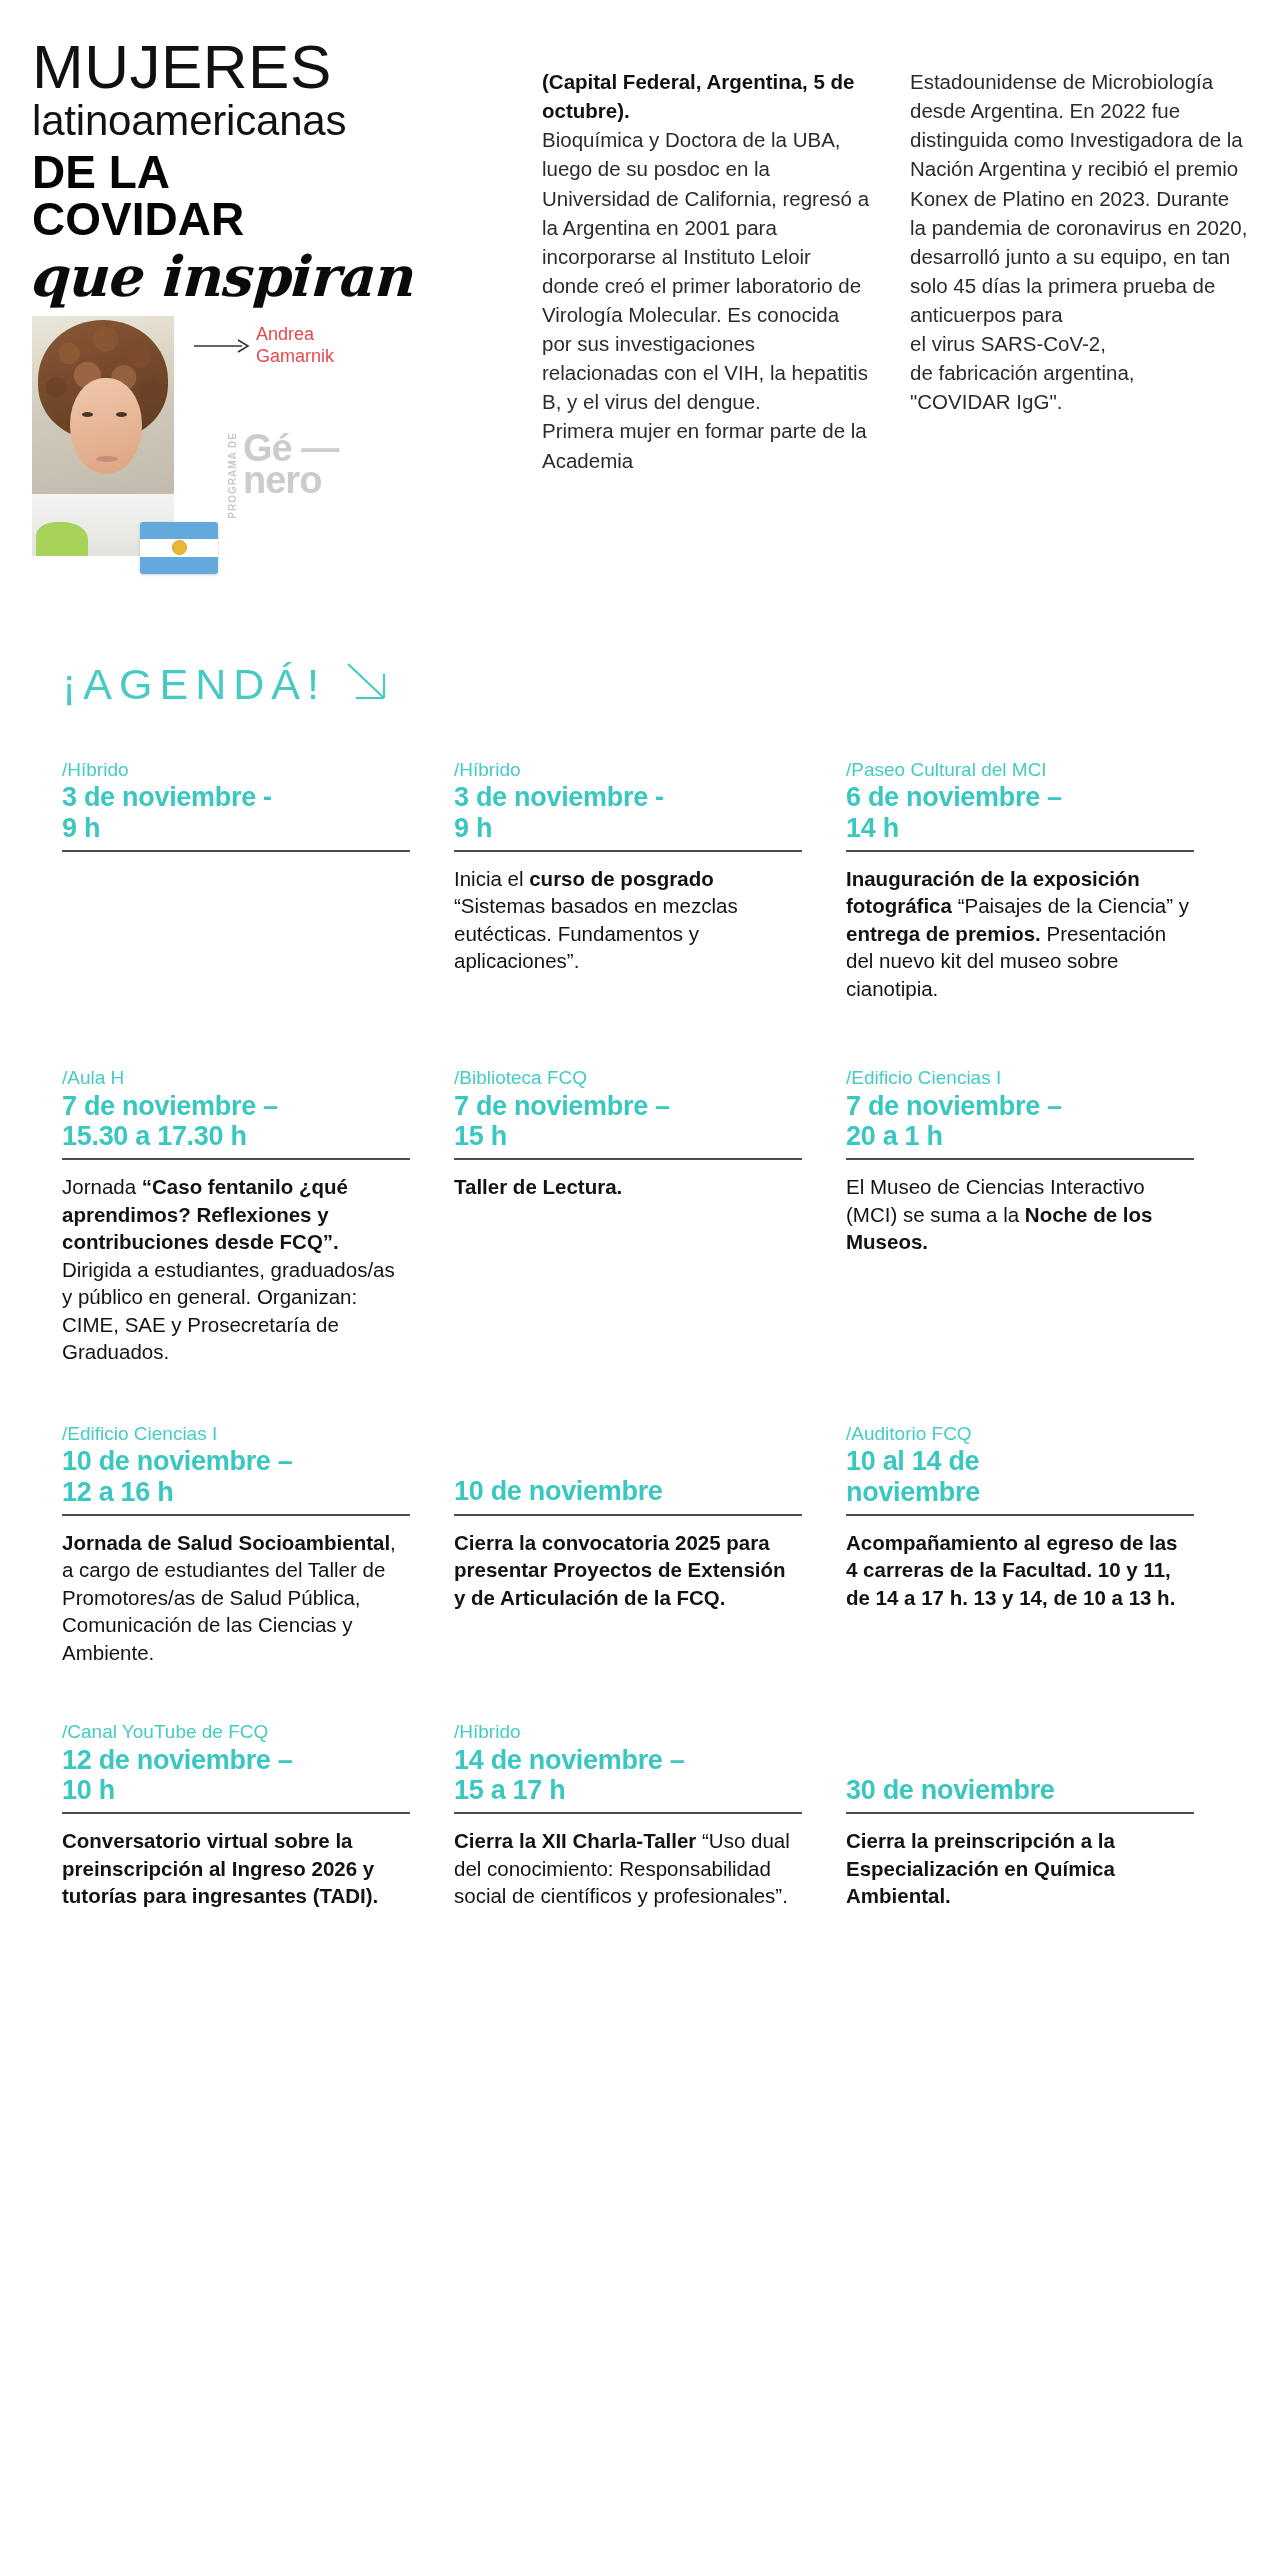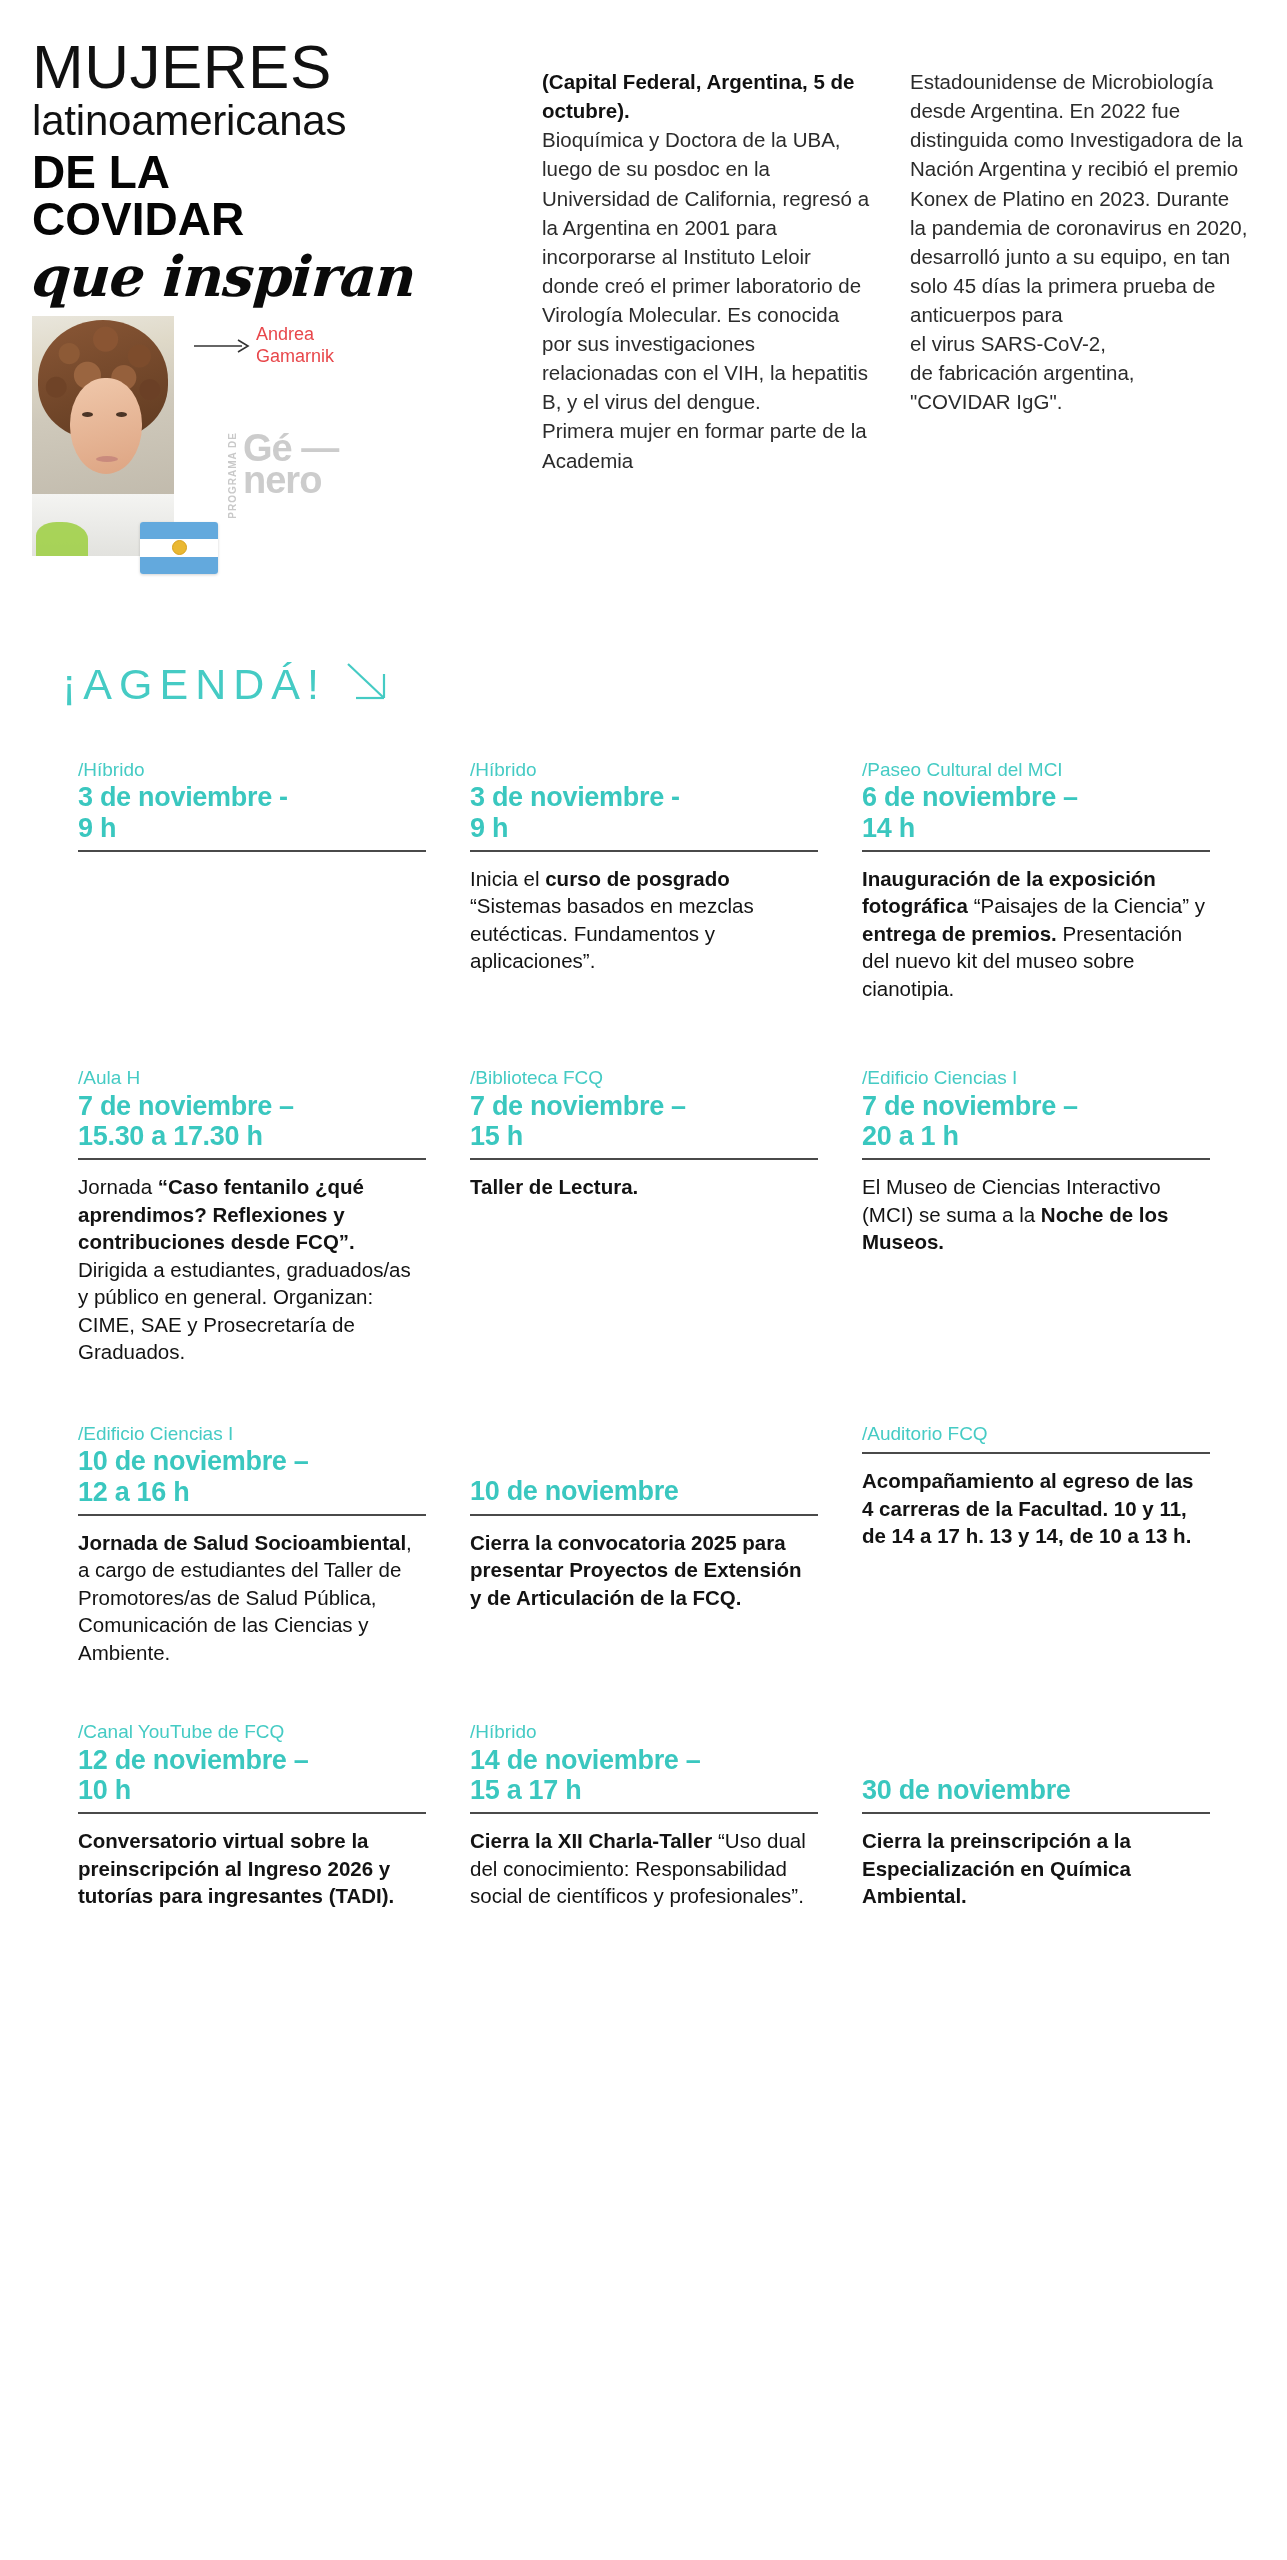--- a/index.html
+++ b/index.html
@@ -223,21 +223,21 @@
   .agenda-title {
     color: #45cbc4;
     font-size: 43px;
     font-weight: 400;
     letter-spacing: 7px;
     line-height: 1;
   }
   .agenda-arrow { margin-left: 18px; }
 
   .agenda-grid {
-    margin: 48px 0 0 16px;
+    margin: 48px 0 0 0;
     padding: 0 16px 60px 40px;
     display: grid;
     grid-template-columns: 392px 392px 392px;
     column-gap: 0px;
   }
 
   .card { padding: 0 22px 0 22px; }
 
   .card-place {
     color: #45cbc4;
@@ -397,20 +397,22 @@
       <div class="card-body"><b>Jornada de Salud Socioambiental</b>, a cargo de estudiantes del Taller de Promotores/as de Salud Pública, Comunicación de las Ciencias y Ambiente.</div>
     </div>
     <div class="card row-gap-3" style="padding-top: 30px;">
       <div class="card-place" style="visibility: hidden;">&nbsp;</div>
       <div class="card-date">10 de noviembre</div>
       <div class="card-rule"></div>
       <div class="card-body"><b>Cierra la convocatoria 2025 para presentar Proyectos de Extensión y de Articulación de la FCQ.</b></div>
     </div>
     <div class="card row-gap-3">
       <div class="card-place">/Auditorio FCQ</div>
+      <div class="card-date">10 al 14 de
+noviembre</div>
       <div class="card-rule"></div>
       <div class="card-body"><b>Acompañamiento al egreso de las 4 carreras de la Facultad. 10 y 11, de 14 a 17 h. 13 y 14, de 10 a 13 h.</b></div>
     </div>
     <div class="card row-gap-3">
       <div class="card-place">/Canal YouTube de FCQ</div>
       <div class="card-date">12 de noviembre –
 10 h</div>
       <div class="card-rule"></div>
       <div class="card-body"><b>Conversatorio virtual sobre la preinscripción al Ingreso 2026 y tutorías para ingresantes (TADI).</b></div>
     </div>

